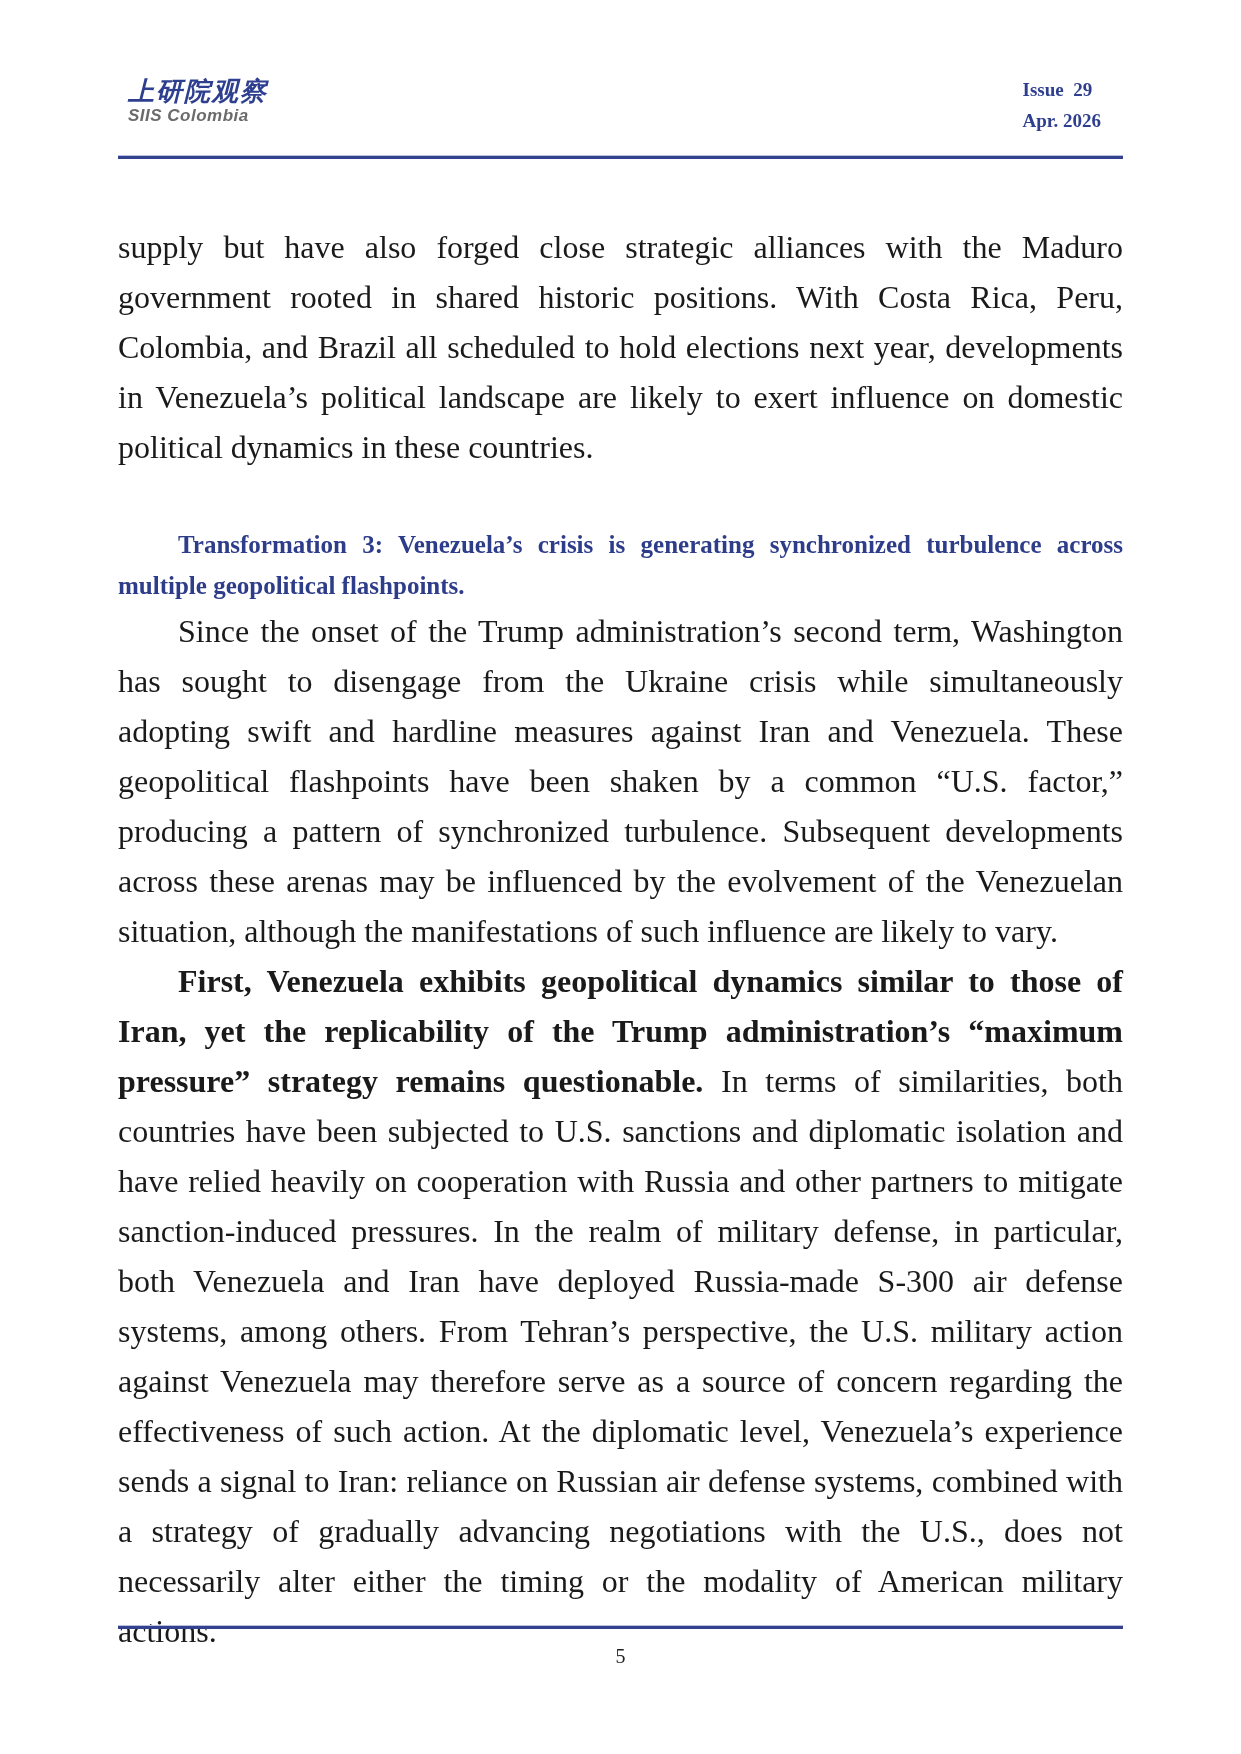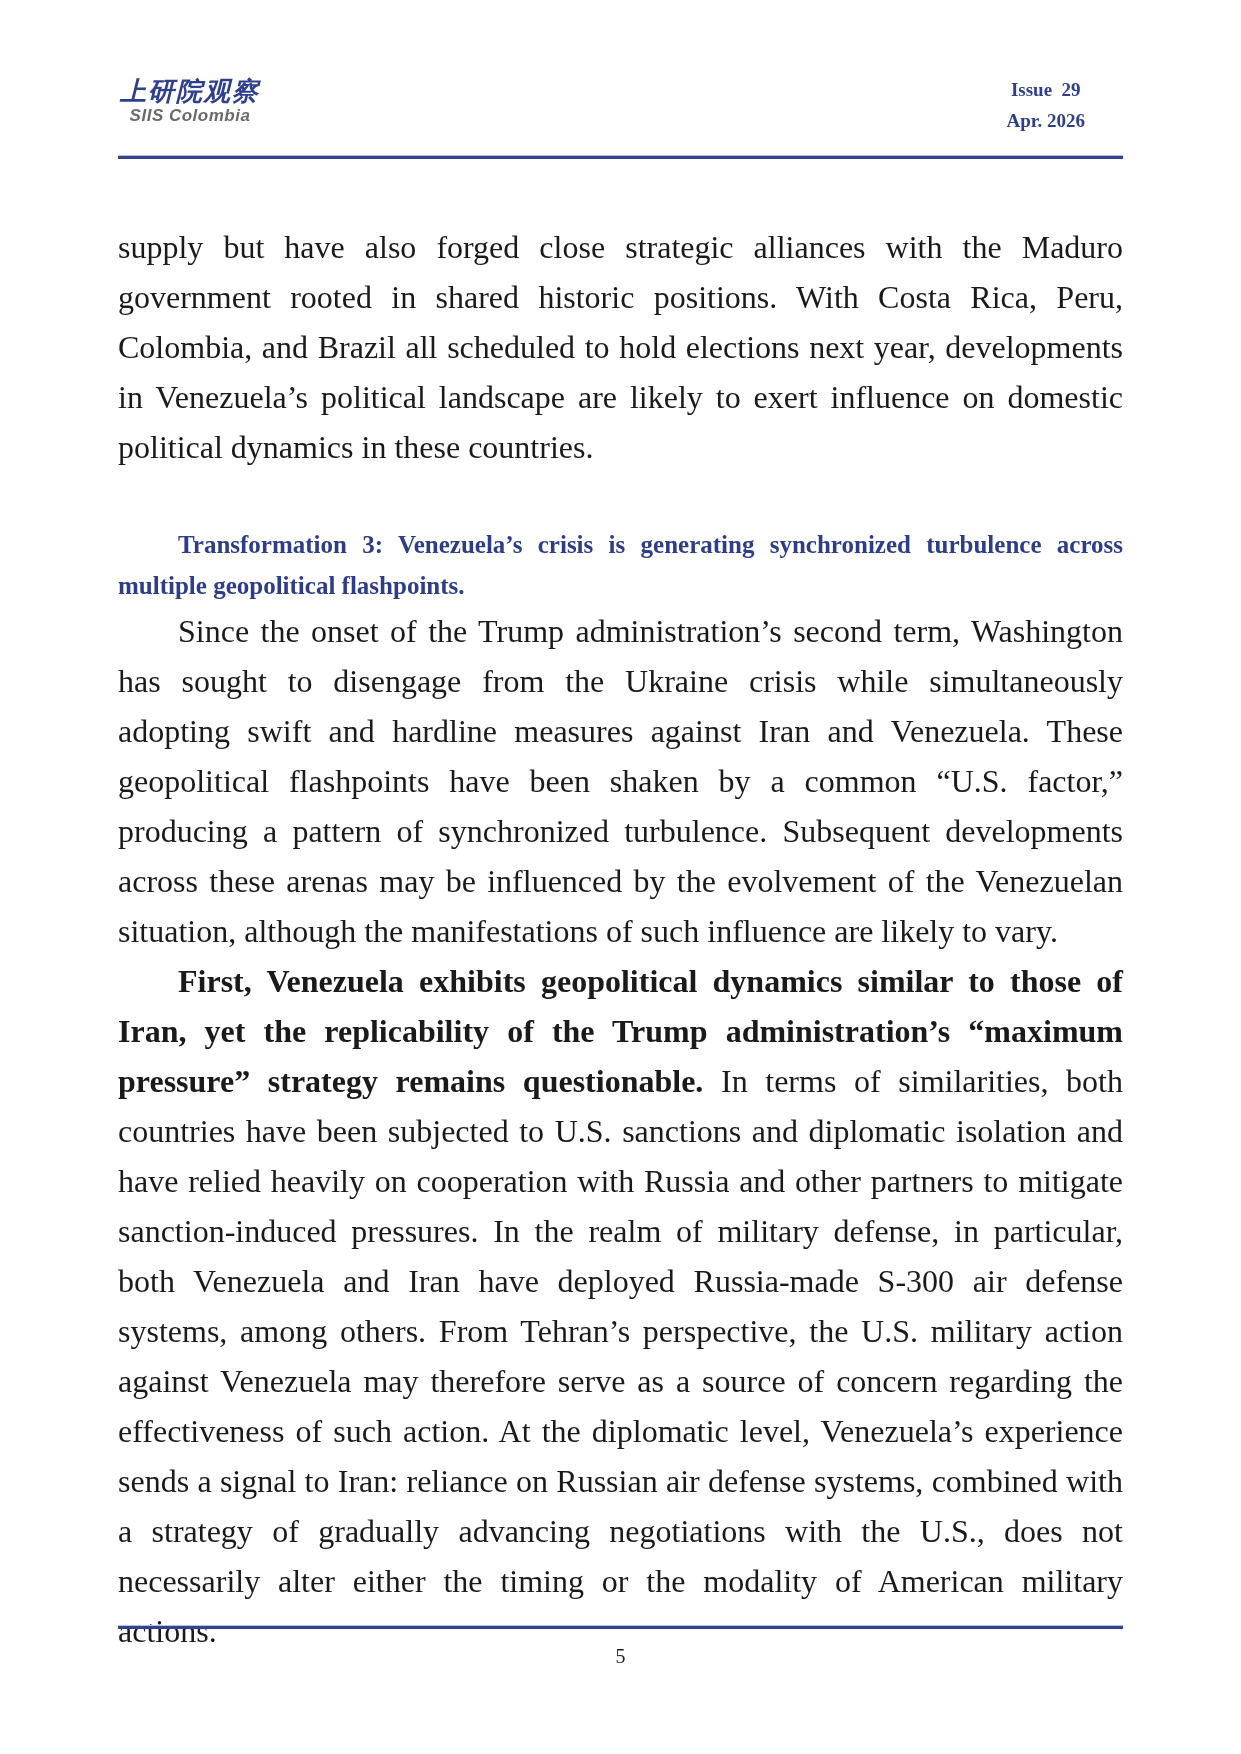--- a/index.html
+++ b/index.html
@@ -1,23 +1,23 @@
 <!DOCTYPE html>
 <html><head>
 <meta charset="utf-8">
 <style>
   html, body { margin: 0; padding: 0; background: #ffffff; }
   body { width: 1241px; height: 1754px; position: relative; overflow: hidden;
          font-family: "Liberation Serif", "DejaVu Serif", serif; color: #1a1a1a; }
-  .header-logo { position: absolute; left: 120px; top: 76px; text-align: center; }
+  .header-logo { position: absolute; left: 128px; top: 76px; }
   .logo-cn { font-family: "DejaVu Serif", serif; font-size: 26px; font-weight: bold; font-style: italic;
              color: #2e3f8f; letter-spacing: 2px; line-height: 30px; }
   .logo-en { font-family: "Liberation Sans", sans-serif; font-size: 17px; font-weight: bold; font-style: italic;
              color: #6b6b6b; line-height: 20px; letter-spacing: 0.5px; }
-  .header-issue { position: absolute; right: 156px; top: 74px; text-align: center;
+  .header-issue { position: absolute; right: 140px; top: 74px; 
                   font-family: "Liberation Serif", serif; font-weight: bold; font-size: 19px;
                   color: #2e3f8f; line-height: 31px; }
   .rule { position: absolute; left: 118px; width: 1005px; height: 3px; background: #33418f;
           box-shadow: 0 -1px 0 #b9c0e0; }
   .rule.top { top: 156px; }
   .rule.bottom { top: 1626px; }
   .content { position: absolute; left: 118px; top: 222px; width: 1005px; }
   p { margin: 0; font-size: 32px; line-height: 50px; text-align: justify; }
   p.indent { text-indent: 60px; }
   .heading { color: #2e3d8a; font-weight: bold; font-size: 25px; line-height: 41px;

